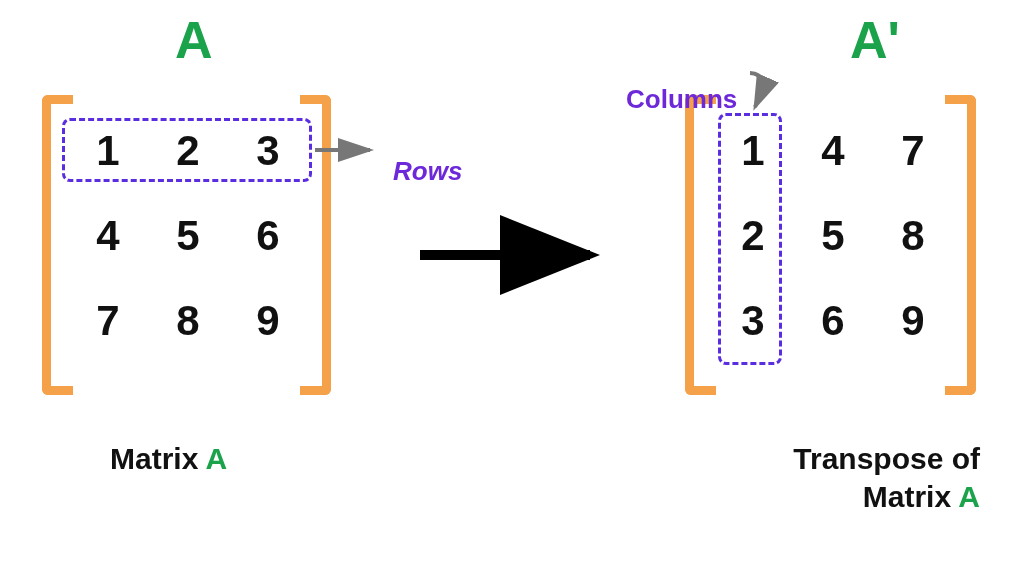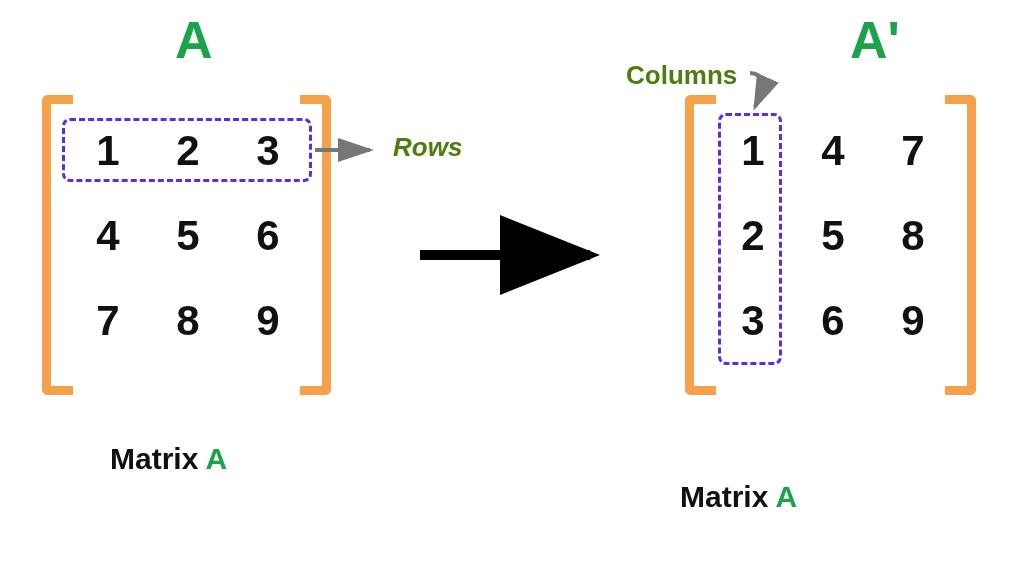--- a/index.html
+++ b/index.html
@@ -61,28 +61,29 @@
     border: 3px dashed #5a2de0;
     border-radius: 8px;
     width: 58px;
     height: 246px;
   }
 
   .label {
     position: absolute;
     font-size: 26px;
     font-weight: 600;
-    color: #4d7c0f;
+    color: #6d28d9;
+    margin-top: 24px;
   }
 
   .caption {
     position: absolute;
     font-size: 30px;
     font-weight: 600;
-    text-align: left;
+    text-align: right;
     line-height: 1.25;
   }
   .caption .green { color: #1aa34a; }
 
   svg.arrow { position: absolute; overflow: visible; }
 </style>
 </head>
 <body>
 
 <div id="titleA" class="title">A</div>
@@ -148,15 +149,15 @@
     <path d="M0,0 L9,3 L0,6 Z" fill="#777"></path>
       </marker>
     </defs>
   <path d="M10,8 Q30,8 15,42" fill="none" stroke="#777" stroke-width="4" marker-end="url(#ah3)"></path>
 </svg>
 
 <div class="caption" style="left:110px; top:440px;">
   <span>Matrix  </span><span class="green">A</span>
 </div>
 <div class="caption" style="left:680px; top:440px; width:300px;">
-  <br>
+  <span>Transpose of</span><br>
   <span>Matrix  </span><span class="green">A</span>
 </div>
 
 </body></html>

